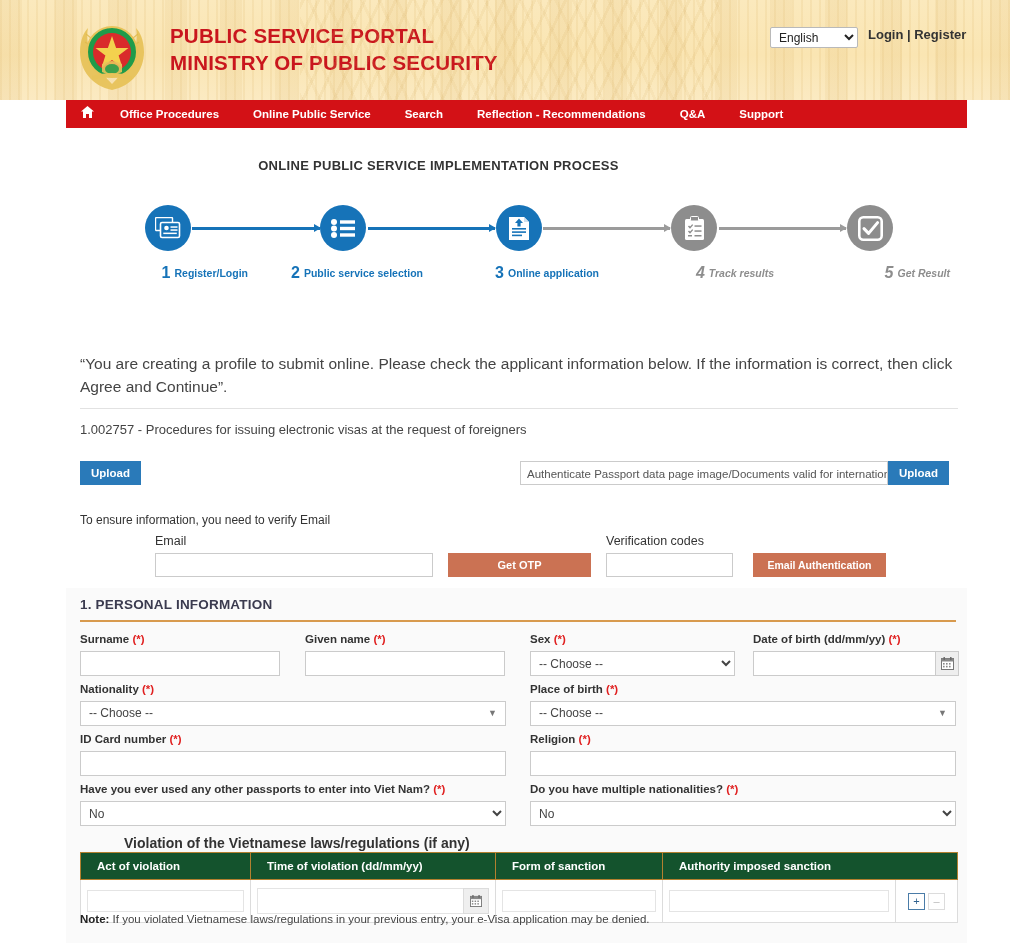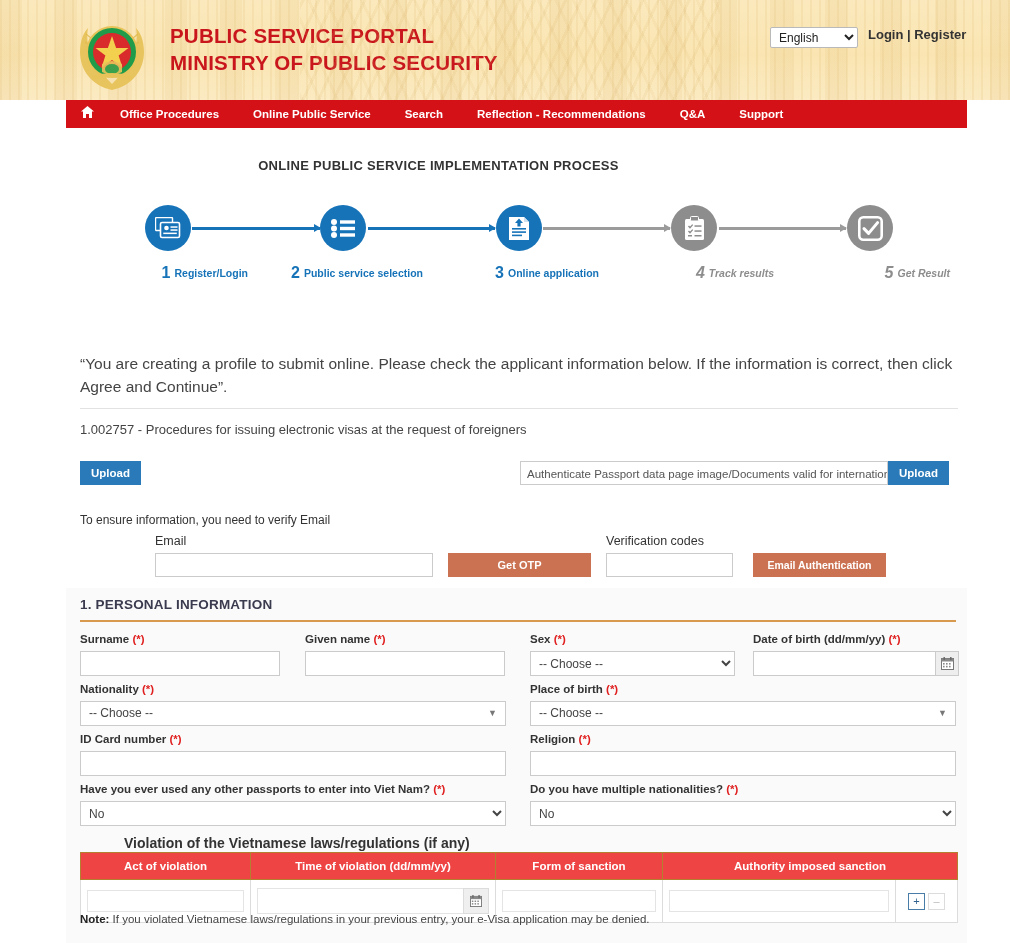--- a/index.html
+++ b/index.html
@@ -197,22 +197,22 @@
     display:flex;align-items:center;justify-content:center;cursor:pointer;
   }
 
   
   .vio-label{position:absolute;left:80px;top:835px;font-size:14px;font-weight:bold;color:#333;margin-left:44px;}
   .vio-tbl{
     position:absolute;left:80px;top:852px;width:877px;
     border-collapse:collapse;table-layout:fixed;
   }
   .vio-tbl th{
-    background:#ef4444;color:#fff;font-size:11.5px;font-weight:bold;
-    text-align:center;padding:4px 8px;height:18px;border:1px solid #b3802f;
+    background:#14532d;color:#fff;font-size:11.5px;font-weight:bold;
+    text-align:left;padding:4px 16px;height:18px;border:1px solid #b3802f;
   }
   .vio-tbl td{
     border:1px solid #dcdcdc;background:#fff;height:34px;padding:4px 6px;vertical-align:middle;
   }
   .vio-inp{
     width:100%;height:22px;border:1px solid #e4e4e4;background:#fff;box-sizing:border-box;
     font-family:"Liberation Sans",sans-serif;font-size:11.5px;padding:0 4px;
   }
   .vio-date{position:relative;display:flex;}
   .vio-date input{

